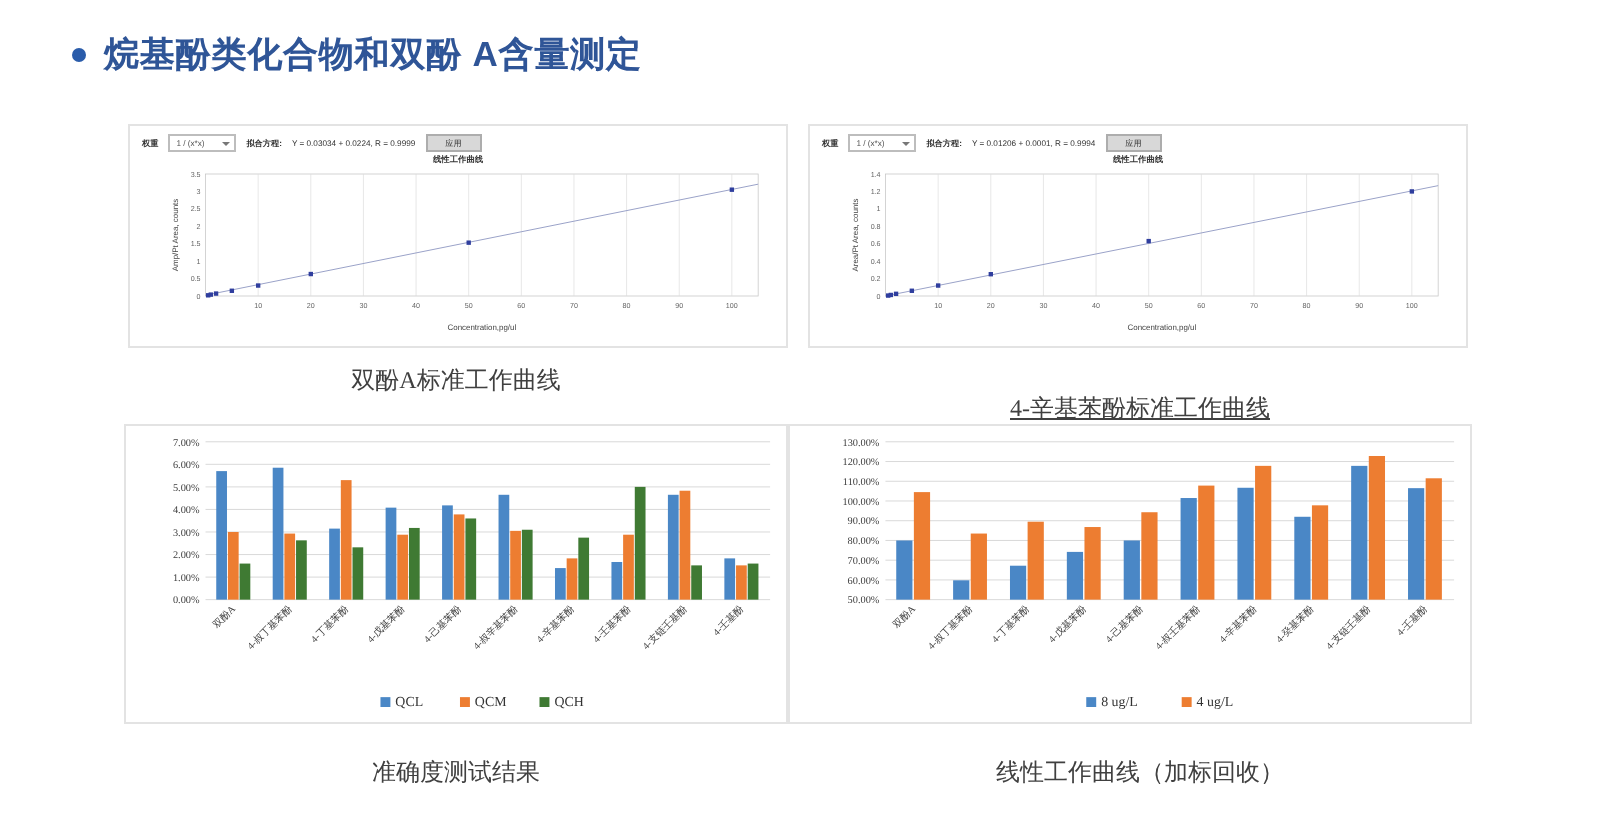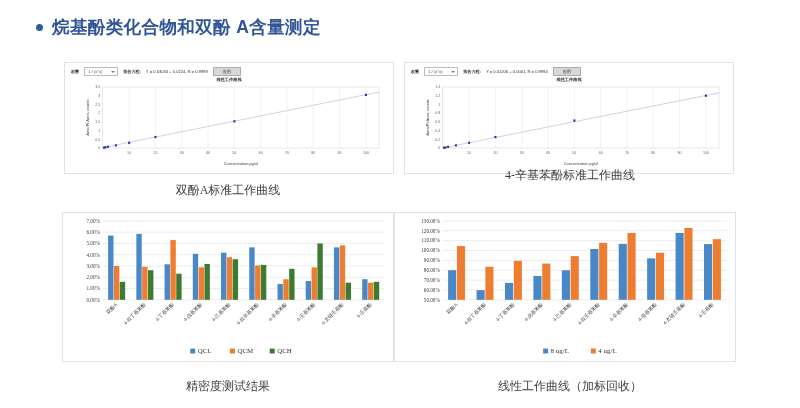--- a/index.html
+++ b/index.html
@@ -77,21 +77,21 @@
   .bc-leg  { font-size: 7px;   fill:#333;    font-family:"Liberation Serif", serif; }
 
   
   .caption {
     position: absolute; text-align:center;
     font-size: 12px; color: #404040;
     font-family: "Liberation Serif", "DejaVu Serif", serif;
     width: 340px;
   }
   #cap-bpa   { left: 58px;  top: 182px; }
-  #cap-op    { left: 400px; top: 167px; }
+  #cap-op    { left: 400px; top: 196px; text-decoration: underline; }
   #cap-prec  { left: 58px;  top: 378px; }
   #cap-acc   { left: 400px; top: 378px; }
 </style>
 </head>
 <body>
 
 <div class="slide-title">
   <span class="bullet-dot"></span>
   <span class="slide-title-text">烷基酚类化合物和双酚 A含量测定</span>
 </div>
@@ -327,14 +327,14 @@
       <text x="0" y="0" text-anchor="end" transform="translate(320.70000000000005,93) rotate(-45)" class="bc-cat">4-壬基酚</text>
       <rect x="149" y="137.4" width="5" height="5" fill="#4a87c6"></rect>
       <text x="156.5" y="142" class="bc-leg">8 ug/L</text>
       <rect x="197" y="137.4" width="5" height="5" fill="#ed7d31"></rect>
       <text x="204.5" y="142" class="bc-leg">4 ug/L</text>
     </svg>
 </div>
 
 <div class="caption" id="cap-bpa">双酚A标准工作曲线</div>
 <div class="caption" id="cap-op">4-辛基苯酚标准工作曲线</div>
-<div class="caption" id="cap-prec">精密度测试结果</div>
+<div class="caption" id="cap-prec">准确度测试结果</div>
 <div class="caption" id="cap-acc">线性工作曲线（加标回收）</div>
 
 </body></html>

